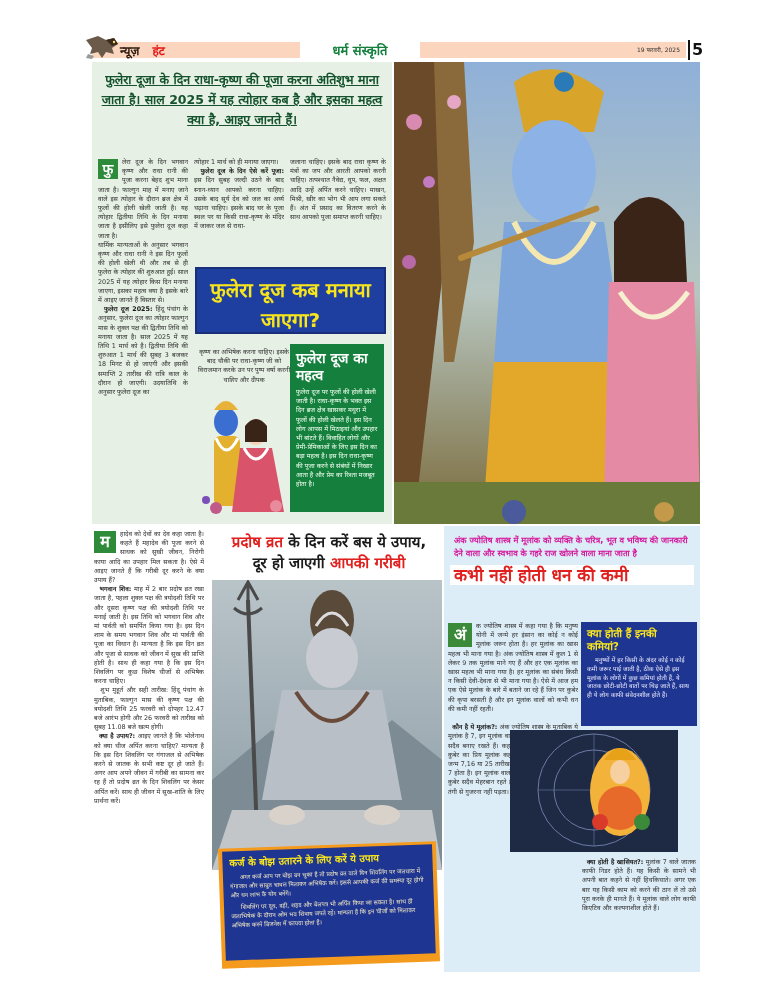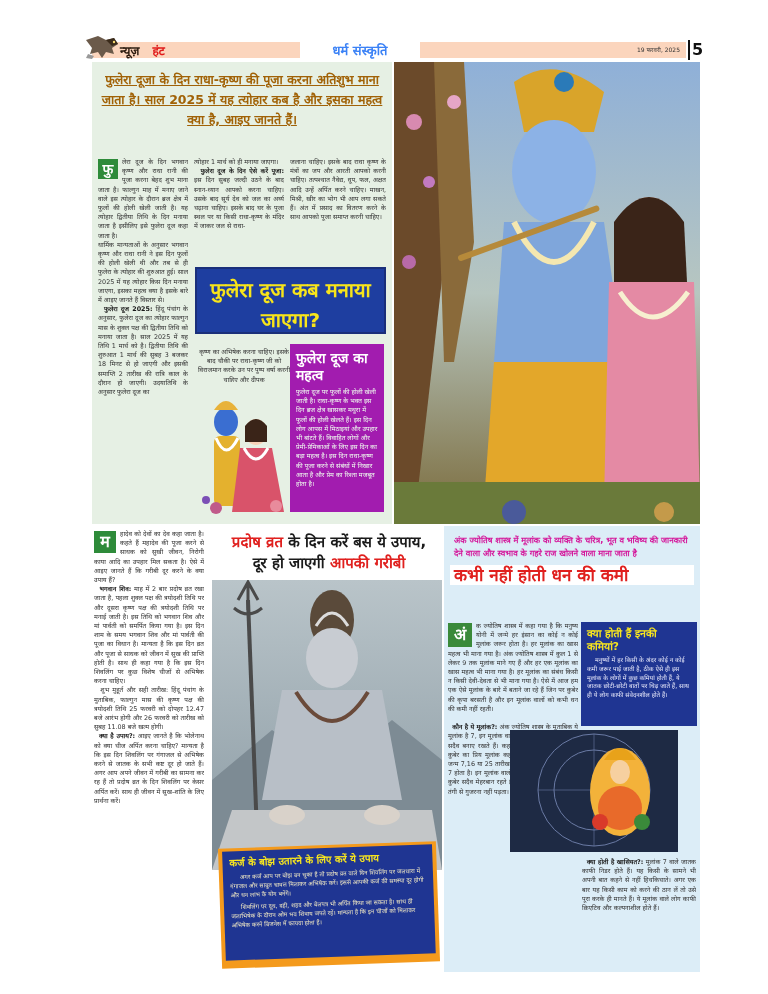--- a/index.html
+++ b/index.html
@@ -6,38 +6,38 @@
   html, body { width: 768px; height: 994px; background: #ffffff; overflow: hidden; }
   body { font-family: "DejaVu Sans", sans-serif; color: #222; position: relative; }
   .page { position: absolute; left: 92px; top: 40px; width: 608px; height: 935px; }
 
   
   .masthead { position: absolute; left: 0; top: 0; width: 608px; height: 20px; display: flex; align-items: center; }
   .mh-left { width: 208px; height: 16px; background: #fbd5bd; position: relative; display: flex; align-items: center; padding-left: 28px; }
   .logo-bird { position: absolute; left: -8px; top: -8px; width: 36px; height: 26px; }
   .brand { font-size: 12px; font-weight: bold; color: #2a1a0e; }
   .brand .accent { color: #e01a1a; margin-left: 13px; }
-  .mh-center { width: 120px; text-align: center; font-size: 13px; font-weight: bold; color: #3b82f6; }
+  .mh-center { width: 120px; text-align: center; font-size: 13px; font-weight: bold; color: #15803d; }
   .mh-right { flex: 1; height: 16px; background: #fbd5bd; display: flex; align-items: center; justify-content: flex-end; padding-right: 6px; font-size: 6px; color: #333; }
   .page-num { width: 12px; height: 20px; font-size: 16px; font-weight: bold; color: #111; border-left: 2px solid #111; padding-left: 2px; line-height: 20px; margin-left: 2px; }
 
   
   .top-story { position: absolute; left: 0; top: 22px; width: 300px; height: 462px; background: #e6f0e4; }
-  .top-headline { padding: 8px 8px 4px; text-align: center; font-size: 12.5px; font-weight: bold; line-height: 20px; color: #a16207; text-decoration: underline; }
+  .top-headline { padding: 8px 8px 4px; text-align: center; font-size: 12.5px; font-weight: bold; line-height: 20px; color: #14532d; text-decoration: underline; }
   .col-text { font-size: 6.4px; line-height: 9.2px; color: #333; text-align: justify; }
   .drop { float: left; width: 20px; height: 20px; background: #2e8b3a; color: #fff; font-weight: bold; font-size: 14px; text-align: center; line-height: 20px; margin: 1px 4px 0 0; }
   .bold { font-weight: bold; color: #1a1a1a; }
 
   .ts-col1 { position: absolute; left: 6px; top: 96px; width: 90px; height: 360px; overflow: hidden; }
   .ts-col2 { position: absolute; left: 102px; top: 96px; width: 90px; height: 100px; overflow: hidden; }
   .ts-col3 { position: absolute; left: 198px; top: 96px; width: 96px; height: 110px; overflow: hidden; }
 
   .blue-box { position: absolute; left: 103px; top: 205px; width: 191px; height: 67px; background: #1e3ea0; border: 2px solid #1a2f7a; color: #f8e51a; font-weight: bold; font-size: 20px; line-height: 30px; text-align: center; padding-top: 6px; }
   .ts-col2b { position: absolute; left: 104px; top: 286px; width: 96px; height: 60px; overflow: hidden; text-align: center; }
-  .green-box { position: absolute; left: 198px; top: 282px; width: 94px; height: 168px; background: #a21caf; color: #fff; padding: 6px 6px; }
+  .green-box { position: absolute; left: 198px; top: 282px; width: 94px; height: 168px; background: #15803d; color: #fff; padding: 6px 6px; }
   .green-title { font-size: 14px; font-weight: bold; line-height: 17px; }
   .green-text { font-size: 6.4px; line-height: 9.2px; margin-top: 4px; color: #f0fff0; }
 
   .rk-small { position: absolute; left: 104px; top: 320px; width: 96px; height: 138px; }
 
   
   .krishna-img { position: absolute; left: 302px; top: 22px; width: 306px; height: 462px; overflow: hidden; }
 
   
   .shiv-col1 { position: absolute; left: 2px; top: 490px; width: 110px; height: 440px; overflow: hidden; }

